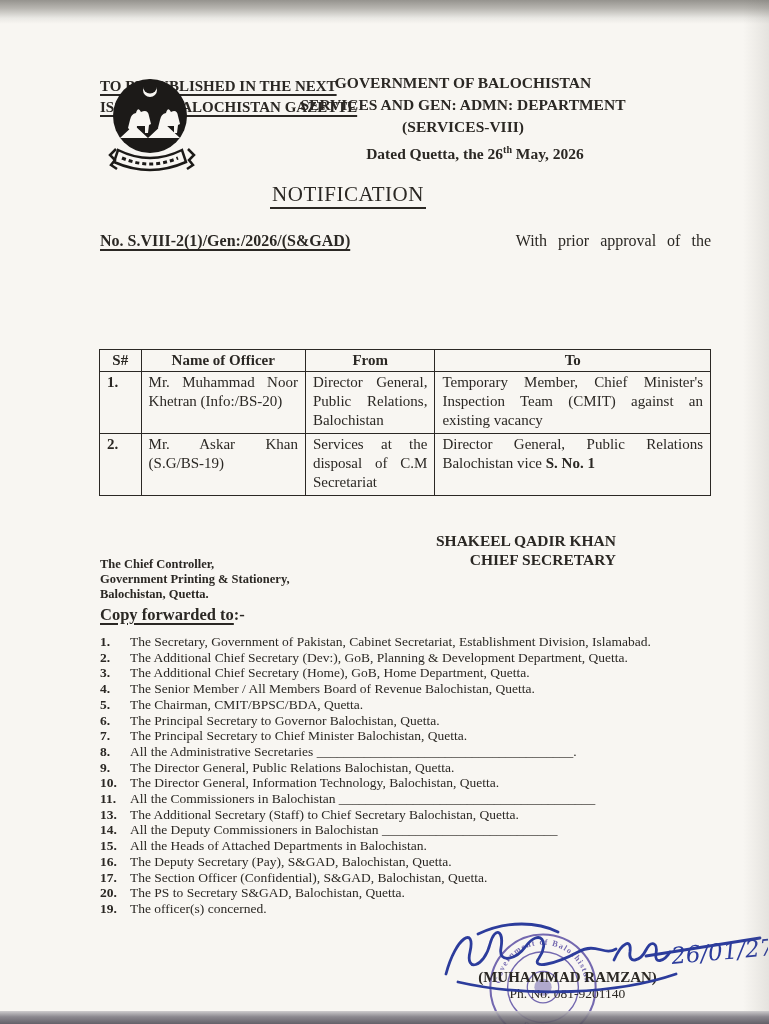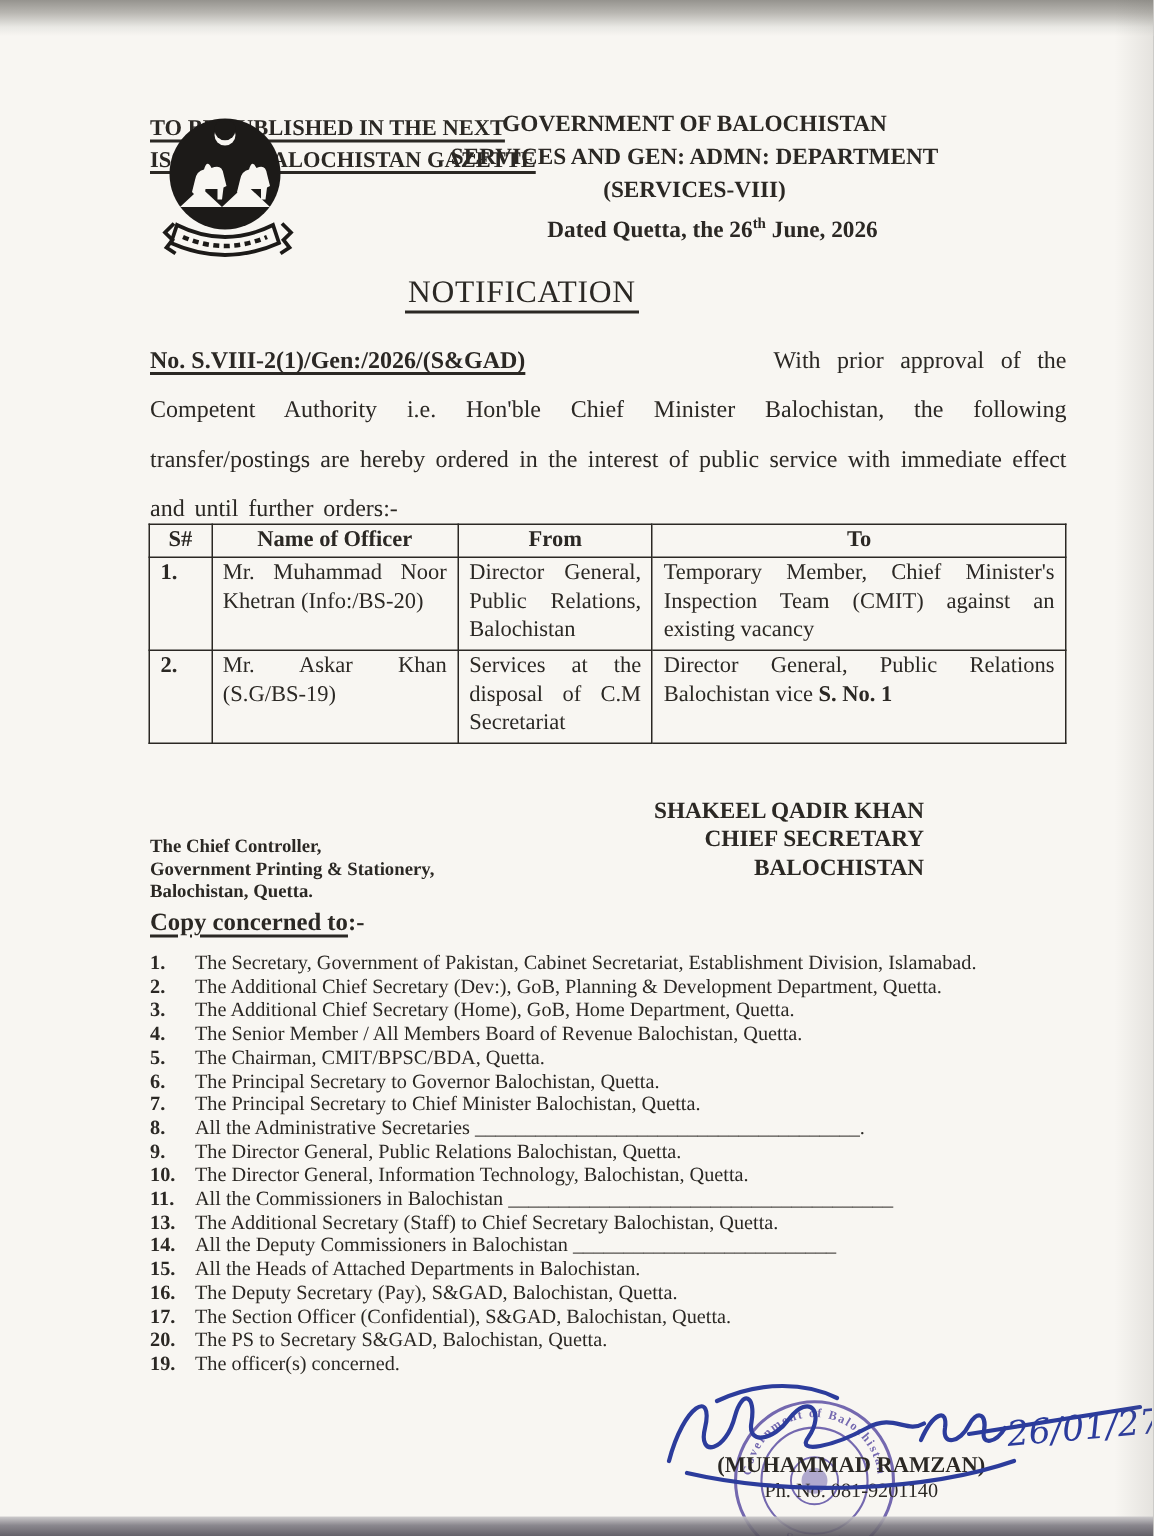--- a/index.html
+++ b/index.html
@@ -91,32 +91,31 @@
       <path d="M86,77 l6,6 l-5,5 l4,5 l-6,4" fill="none" stroke="#1c1a18" stroke-width="2.5"></path>
     </svg>
   </div>
 
   <div class="dept">
     <div>GOVERNMENT OF BALOCHISTAN</div>
     <div>SERVICES AND GEN: ADMN: DEPARTMENT</div>
     <div>(SERVICES-VIII)</div>
   </div>
 
-  <div class="dateline"><span>Dated Quetta, the 26</span><sup>th</sup><span> June, 2026</span></div>
+  <div class="dateline"><span>Dated Quetta, the 26</span><sup>th</sup><span> May, 2026</span></div>
 
   <div class="title-wrap">
     <span>NOTIFICATION</span>
   </div>
 
   <div class="para">
     <div class="line1">
       <span class="refno">No. S.VIII-2(1)/Gen:/2026/(S&amp;GAD)</span>
       <span class="intro-right">With prior approval of the</span>
     </div>
-    <div class="body-rest">Competent Authority i.e. Hon'ble Chief Minister Balochistan, the following transfer/postings are hereby ordered in the interest of public service with immediate effect and until further orders:-</div>
   </div>
 
   <table class="transfers">
     <colgroup>
         <col class="c1">
         <col class="c2">
         <col class="c3">
         <col class="c4">
       </colgroup>
     <thead>
@@ -141,30 +140,29 @@
           <td class="cell-j">Mr. Askar Khan (S.G/BS-19)</td>
           <td class="cell-j">Services at the disposal of C.M Secretariat</td>
           <td class="cell-j"><span>Director General, Public Relations Balochistan vice </span><b>S. No. 1</b></td>
         </tr>
       </tbody>
   </table>
 
   <div class="signatory">
     <div>SHAKEEL QADIR KHAN</div>
     <div>CHIEF SECRETARY</div>
-    <div>BALOCHISTAN</div>
   </div>
 
   <div class="controller">
     <div>The Chief Controller,</div>
     <div>Government Printing &amp; Stationery,</div>
     <div>Balochistan, Quetta.</div>
   </div>
 
-  <div class="copy-head"><span class="u">Copy concerned to</span><span>:-</span></div>
+  <div class="copy-head"><span class="u">Copy forwarded to</span><span>:-</span></div>
 
   <div class="copy-list">
 
       <div class="li">
         <span class="num">1.</span>
         <span class="txt">The Secretary, Government of Pakistan, Cabinet Secretariat, Establishment Division, Islamabad.</span>
       </div>
 
       <div class="li">
         <span class="num">2.</span>

